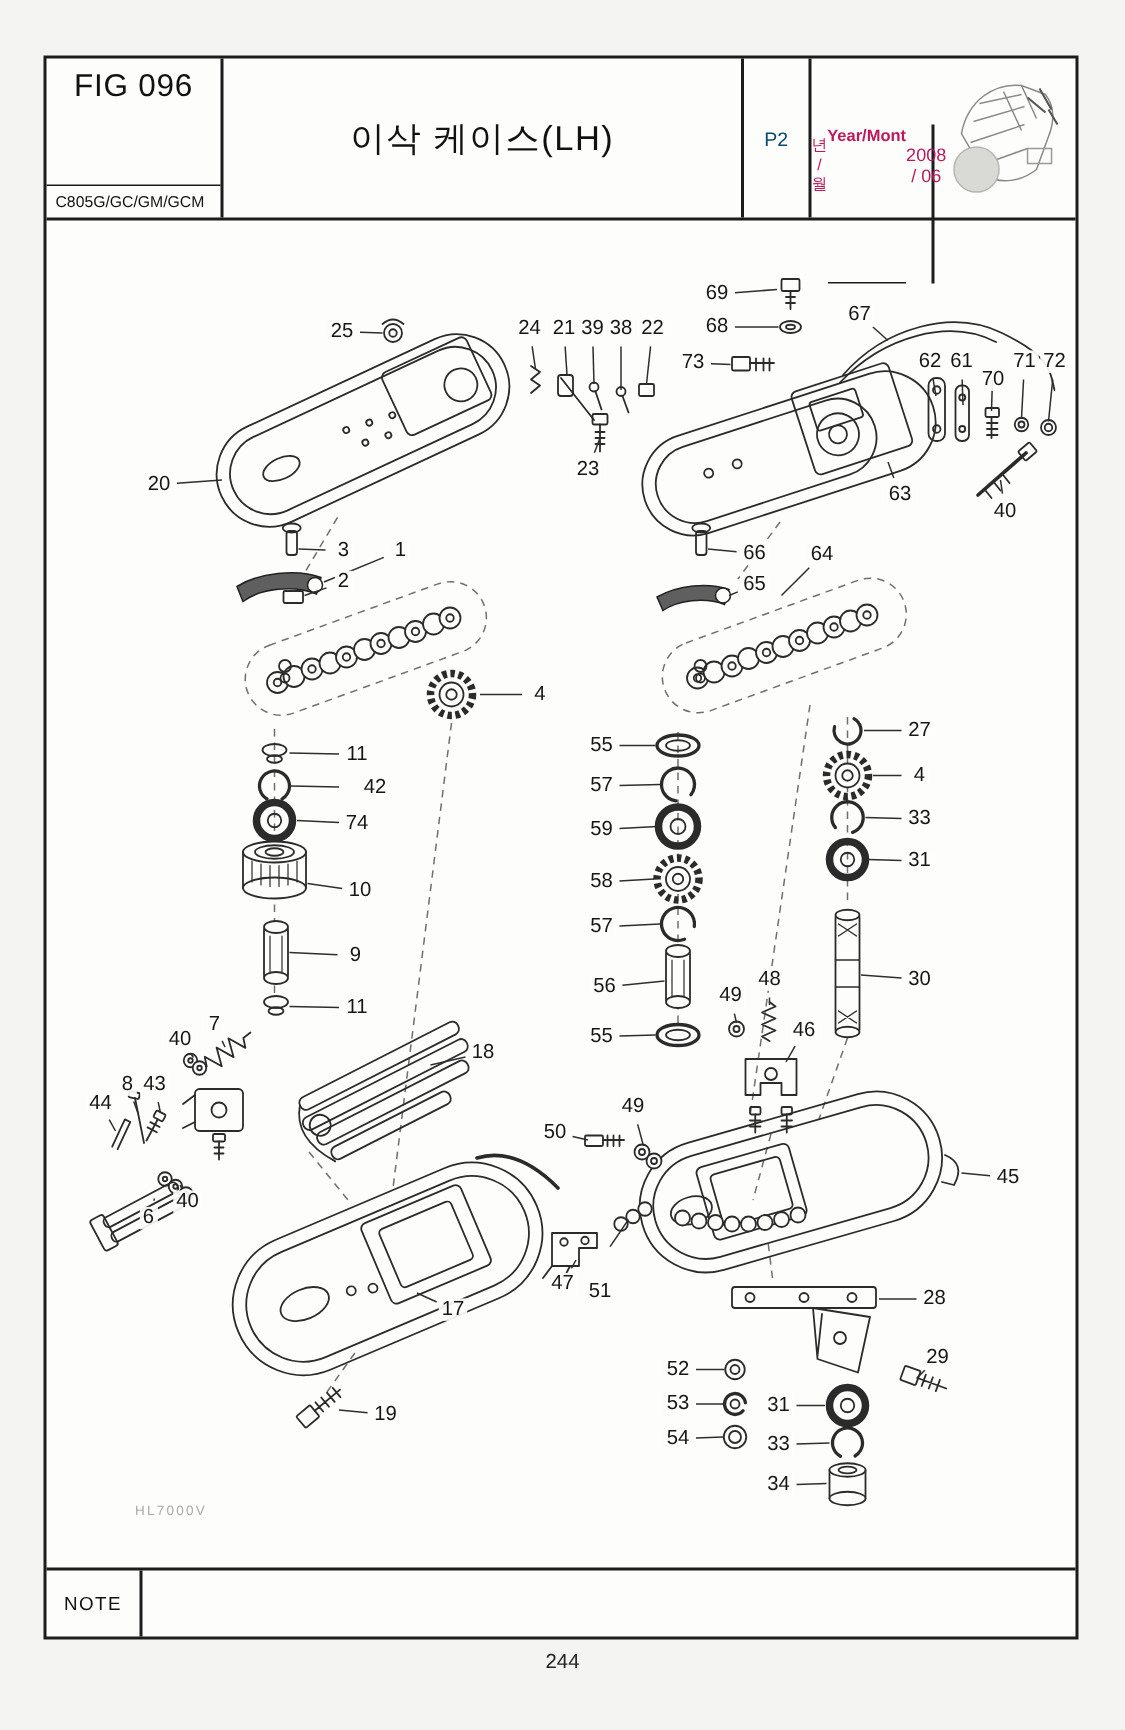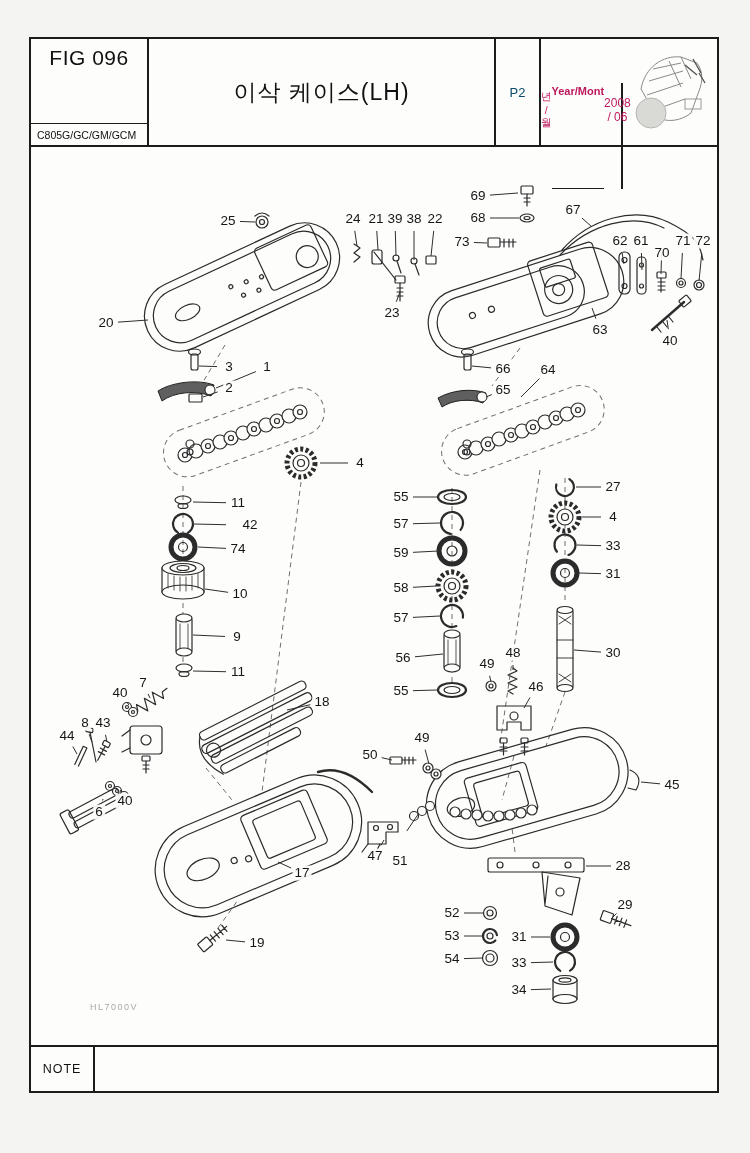--- a/index.html
+++ b/index.html
@@ -610,13 +610,14 @@
       <div class="callout" style="left: 625px; top: 905px;">29</div>
       <div class="callout" style="left: 452px; top: 936px;">53</div>
       <div class="callout" style="left: 519px; top: 937px;">31</div>
       <div class="callout" style="left: 257px; top: 943px;">19</div>
       <div class="callout" style="left: 452px; top: 959px;">54</div>
       <div class="callout" style="left: 519px; top: 963px;">33</div>
       <div class="callout" style="left: 519px; top: 990px;">34</div>
     </div>
 
   <div class="watermark">HL7000V</div>
+  <div class="page-number">244</div>
 </div>
 
 </body></html>

